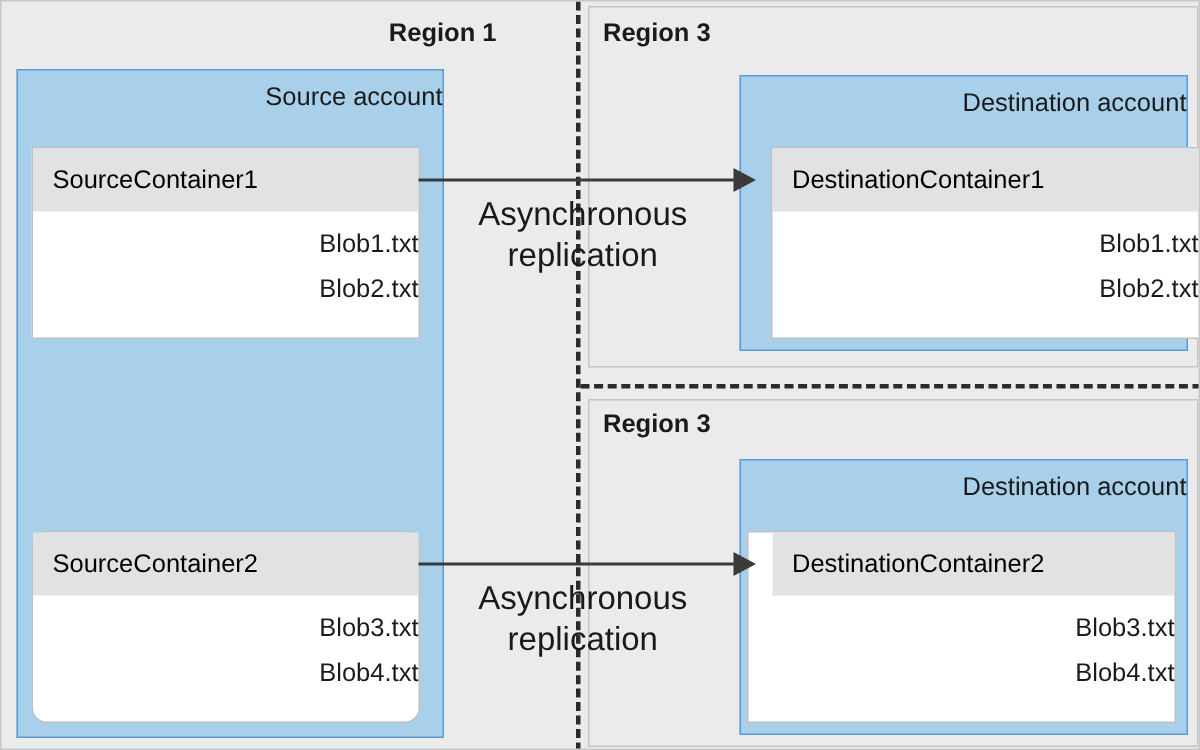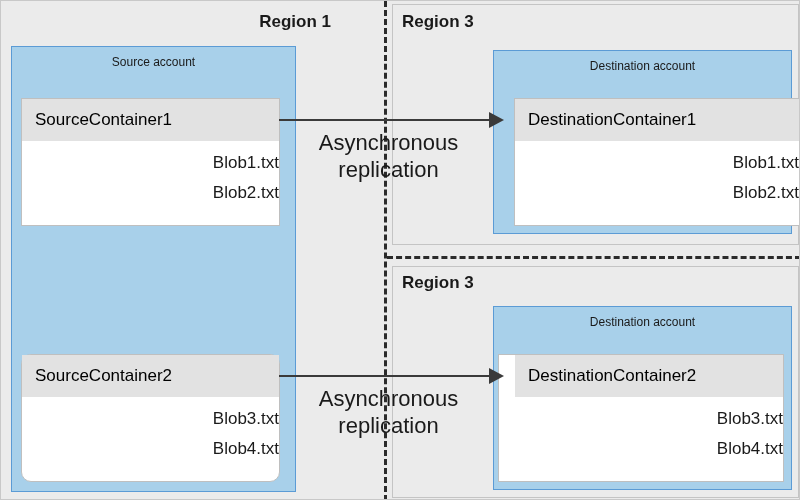--- a/index.html
+++ b/index.html
@@ -38,22 +38,22 @@
     position: absolute;
     background: #a8d0ea;
     border: 1px solid #5b9bd5;
     box-sizing: border-box;
   }
   .account-title {
     position: absolute;
     top: 8px;
     left: 0;
     right: 0;
-    text-align: center;
-    font-size: 12px;
+    text-align: right;
+    font-size: 17px;
     color: #1a1a1a;
     white-space: nowrap;
   }
   .container-box {
     position: absolute;
     background: #ffffff;
     border: 1px solid #bfbfbf;
     box-sizing: border-box;
   }
   .container-header {

